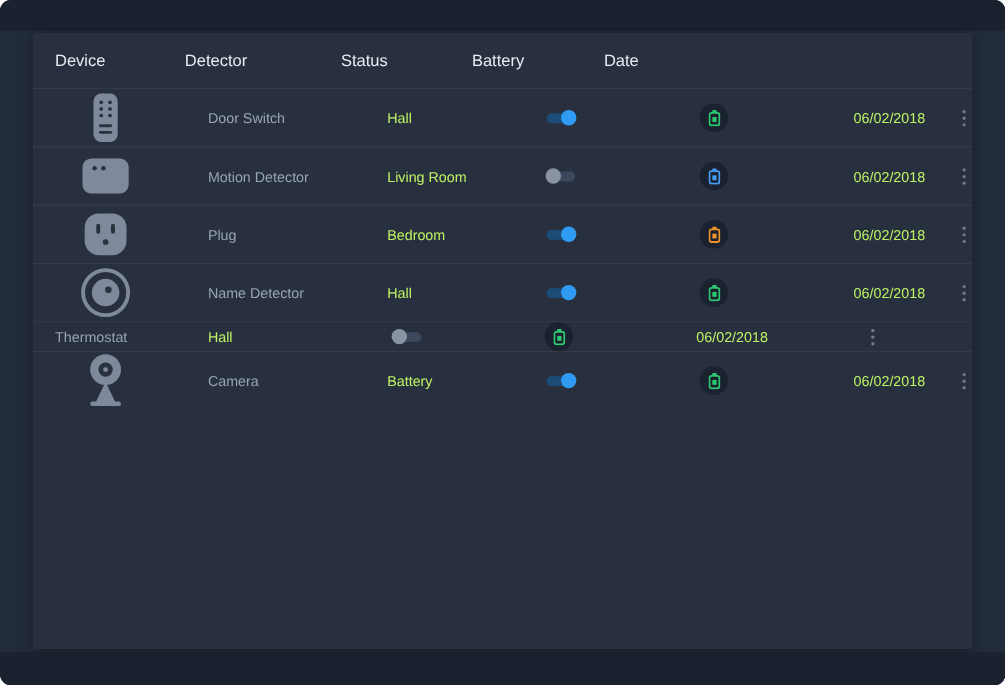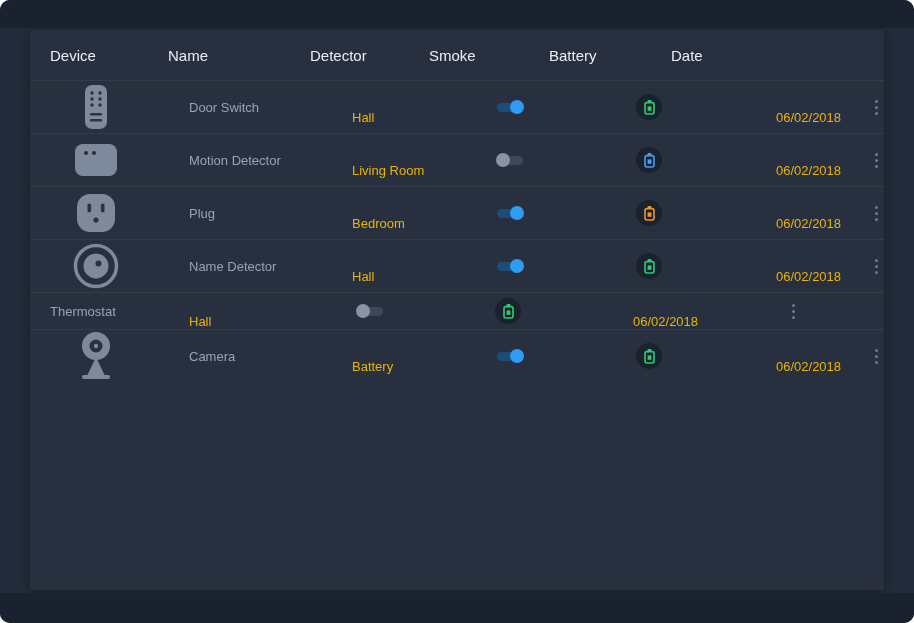--- a/index.html
+++ b/index.html
@@ -52,21 +52,21 @@
     font-size: 15px;
     font-weight: 400;
   }
   .row {
     flex: 1;
     border-top: 1px solid rgba(255,255,255,0.055);
     font-size: 13px;
     gap: 21px;
   }
   .cell-name { color: #97a3b6; }
-  .cell-muted { color: #eab308; margin-top: 21px; }
+  .cell-muted { color: #bef264; }
   .icon-wrap {
     width: 48px;
     height: 52px;
     margin-left: 22px;
     display: flex;
     align-items: center;
     justify-content: center;
   }
   
   .toggle {
@@ -119,23 +119,22 @@
 </style>
 </head>
 <body>
 
 <div class="screen">
   <div class="topbar"></div>
   <div class="content">
     <div class="card">
       <div class="grid thead">
         <div>Device</div>
-        <div>Name</div>
         <div>Detector</div>
-        <div>Smoke</div>
+        <div>Status</div>
         <div>Battery</div>
         <div>Date</div>
         <div></div>
       </div>
       <div id="tbody">
   <div class="grid row">
     <div class="icon-wrap">
               <svg width="32" height="46" viewBox="0 0 32 46">
       <rect x="5" y="1" width="22" height="44" rx="7" fill="#7e8a9b"></rect>
       <circle cx="12" cy="9" r="1.7" fill="#2a313f"></circle>

